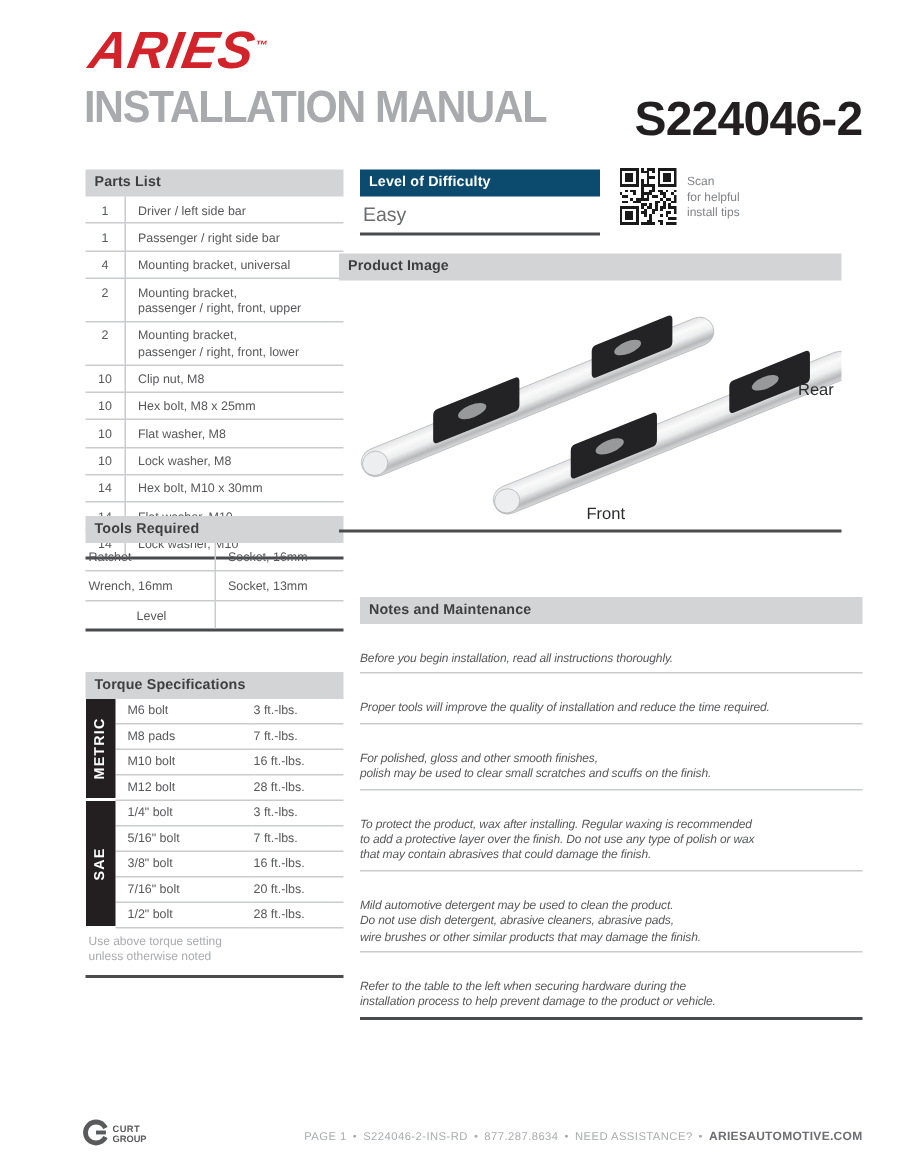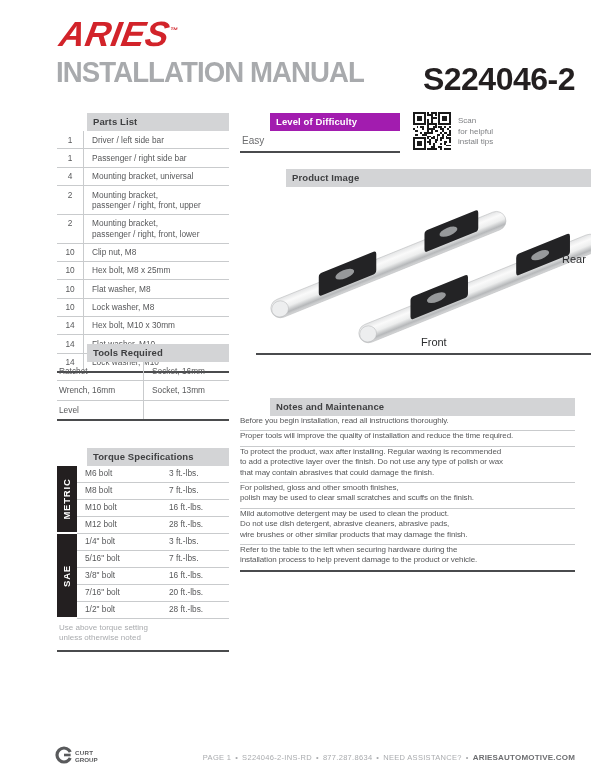--- a/index.html
+++ b/index.html
@@ -12,69 +12,69 @@
     color:#D2232A;letter-spacing:0.5px;transform:skewX(-10deg);transform-origin:left bottom;
     line-height:1;white-space:nowrap;}
   .aries-tm{font-size:8px;font-style:normal;vertical-align:super;letter-spacing:0;}
   .main-title{left:56px;top:57px;font-size:30px;font-weight:bold;color:#A8AAAD;
     letter-spacing:-1px;transform:scaleX(0.92);transform-origin:left top;white-space:nowrap;line-height:1;}
   .part-number{right:28px;top:63px;font-size:32px;font-weight:bold;color:#231F20;
     letter-spacing:-0.5px;line-height:1;}
 
   
   .sec-h{background:#D3D4D6;color:#3E3F41;font-weight:bold;font-size:9.5px;
-    padding:3px 6px 4px;letter-spacing:0.1px;margin-left:30px;}
+    padding:3px 6px 4px;letter-spacing:0.1px;}
   .thick{border-bottom:2px solid #4A4B4D;}
   table{border-collapse:collapse;width:100%;}
   td{vertical-align:top;}
 
   
   #parts{left:57px;top:113px;width:172px;}
   .parts-t td{font-size:8.3px;color:#57585A;line-height:1.25;padding:3.5px 0;
     border-bottom:1px solid #C9CBCD;}
   .parts-t td.qty{width:26px;text-align:center;border-right:1px solid #C9CBCD;}
   .parts-t td.desc{padding-left:8px;white-space:pre-line;}
   .parts-t tr:last-child td{border-bottom:none;}
 
   #tools{left:57px;top:344px;width:172px;}
   .tools-t td{font-size:8.3px;color:#57585A;line-height:1.25;padding:4px 0 4px 2px;
     border-bottom:1px solid #C9CBCD;}
   .tools-t td.c1{width:84px;border-right:1px solid #C9CBCD;}
   .tools-t td.c2{padding-left:8px;}
-  .tools-t tr:last-child td{border-bottom:none;}
+  .tools-t tr:last-child td{border-bottom:none;text-align:center;}
 
   #torque{left:57px;top:448px;width:172px;}
   .torque-t td{font-size:8.3px;color:#57585A;line-height:1.2;padding:3px 0;
     border-bottom:1px solid #C9CBCD;}
   .torque-t td.grp{width:20px;background:#231F20;position:relative;
     border-bottom:2px solid #ffffff;}
   .torque-t td.grp .vert{position:absolute;left:50%;top:50%;
     transform:translate(-50%,-50%) rotate(-90deg);color:#ffffff;font-weight:bold;
     font-size:9.5px;letter-spacing:0.8px;white-space:nowrap;}
   .torque-t td.name{padding-left:8px;}
   .torque-t td.val{width:60px;}
   .torque-note{font-size:8px;color:#A9ABAE;line-height:1.3;padding:4px 0 6px 2px;
     white-space:pre-line;}
 
   
   #difficulty{left:240px;top:113px;width:160px;}
-  #difficulty .sec-h{background:#a21caf;color:#ffffff;}
-  .easy{font-size:10px;color:#6B6C6E;padding:4px 2px 5px;}
+  #difficulty .sec-h{background:#0c4a6e;color:#ffffff;}
+  .easy{font-size:13px;color:#6B6C6E;padding:4px 2px 5px;}
 
   #qr{left:413px;top:112px;}
   #qr-caption{left:458px;top:116px;font-size:8px;color:#808285;line-height:1.32;
     white-space:pre-line;}
 
-  #product{left:256px;top:169px;width:335px;}
+  #product{left:226px;top:169px;width:335px;}
   #product svg{display:block;}
   .img-label{fill:#2B2C2E;font-size:11px;font-family:"Liberation Sans",sans-serif;}
 
   #notes{left:240px;top:398px;width:335px;}
   .note-item{font-size:8px;color:#57585A;line-height:1.3;letter-spacing:-0.1px;
-    padding:0 0 4px;border-bottom:1px solid #C9CBCD;white-space:pre-line;}
+    padding:18px 0 4px;border-bottom:1px solid #C9CBCD;white-space:pre-line;font-style:italic;}
   .note-item:last-child{border-bottom:none;}
 
   
   #footer-logo{left:55px;top:744px;}
   #footer-text{right:28px;top:753px;font-size:7.5px;color:#A9ABAE;
     letter-spacing:0.3px;white-space:nowrap;}
   #footer-text .sep{margin:0 4px;color:#A9ABAE;}
   #footer-text .site{font-weight:bold;color:#6D6E71;font-size:8px;letter-spacing:0.2px;}
 </style>
 </head>
@@ -167,21 +167,21 @@
   <table class="torque-t">
       <tbody id="torque-body">
         <tr>
           <td class="grp" rowspan="4">
             <span class="vert">METRIC</span>
           </td>
           <td class="name">M6 bolt</td>
           <td class="val">3 ft.-lbs.</td>
         </tr>
         <tr>
-          <td class="name">M8 bolt</td>
+          <td class="name">M8 pads</td>
           <td class="val">7 ft.-lbs.</td>
         </tr>
         <tr>
           <td class="name">M10 bolt</td>
           <td class="val">16 ft.-lbs.</td>
         </tr>
         <tr>
           <td class="name">M12 bolt</td>
           <td class="val">28 ft.-lbs.</td>
         </tr>
@@ -401,25 +401,25 @@
     <text x="306" y="76" class="img-label">Rear</text>
     <text x="165" y="159" class="img-label">Front</text>
   </svg>
 </section>
 
 <section id="notes" class="abs thick">
   <div class="sec-h">Notes and Maintenance</div>
   <div id="notes-body">
       <div class="note-item">Before you begin installation, read all instructions thoroughly.</div>
       <div class="note-item">Proper tools will improve the quality of installation and reduce the time required.</div>
+      <div class="note-item">For polished, gloss and other smooth finishes,
+polish may be used to clear small scratches and scuffs on the finish.</div>
       <div class="note-item">To protect the product, wax after installing. Regular waxing is recommended
 to add a protective layer over the finish. Do not use any type of polish or wax
 that may contain abrasives that could damage the finish.</div>
-      <div class="note-item">For polished, gloss and other smooth finishes,
-polish may be used to clear small scratches and scuffs on the finish.</div>
       <div class="note-item">Mild automotive detergent may be used to clean the product.
 Do not use dish detergent, abrasive cleaners, abrasive pads,
 wire brushes or other similar products that may damage the finish.</div>
       <div class="note-item">Refer to the table to the left when securing hardware during the
 installation process to help prevent damage to the product or vehicle.</div>
     </div>
 </section>
 
 <svg id="footer-logo" class="abs" width="52" height="22" viewBox="0 0 52 22">
   <circle cx="9" cy="11" r="7" fill="none" stroke="#595A5C" stroke-width="3.2"></circle>

